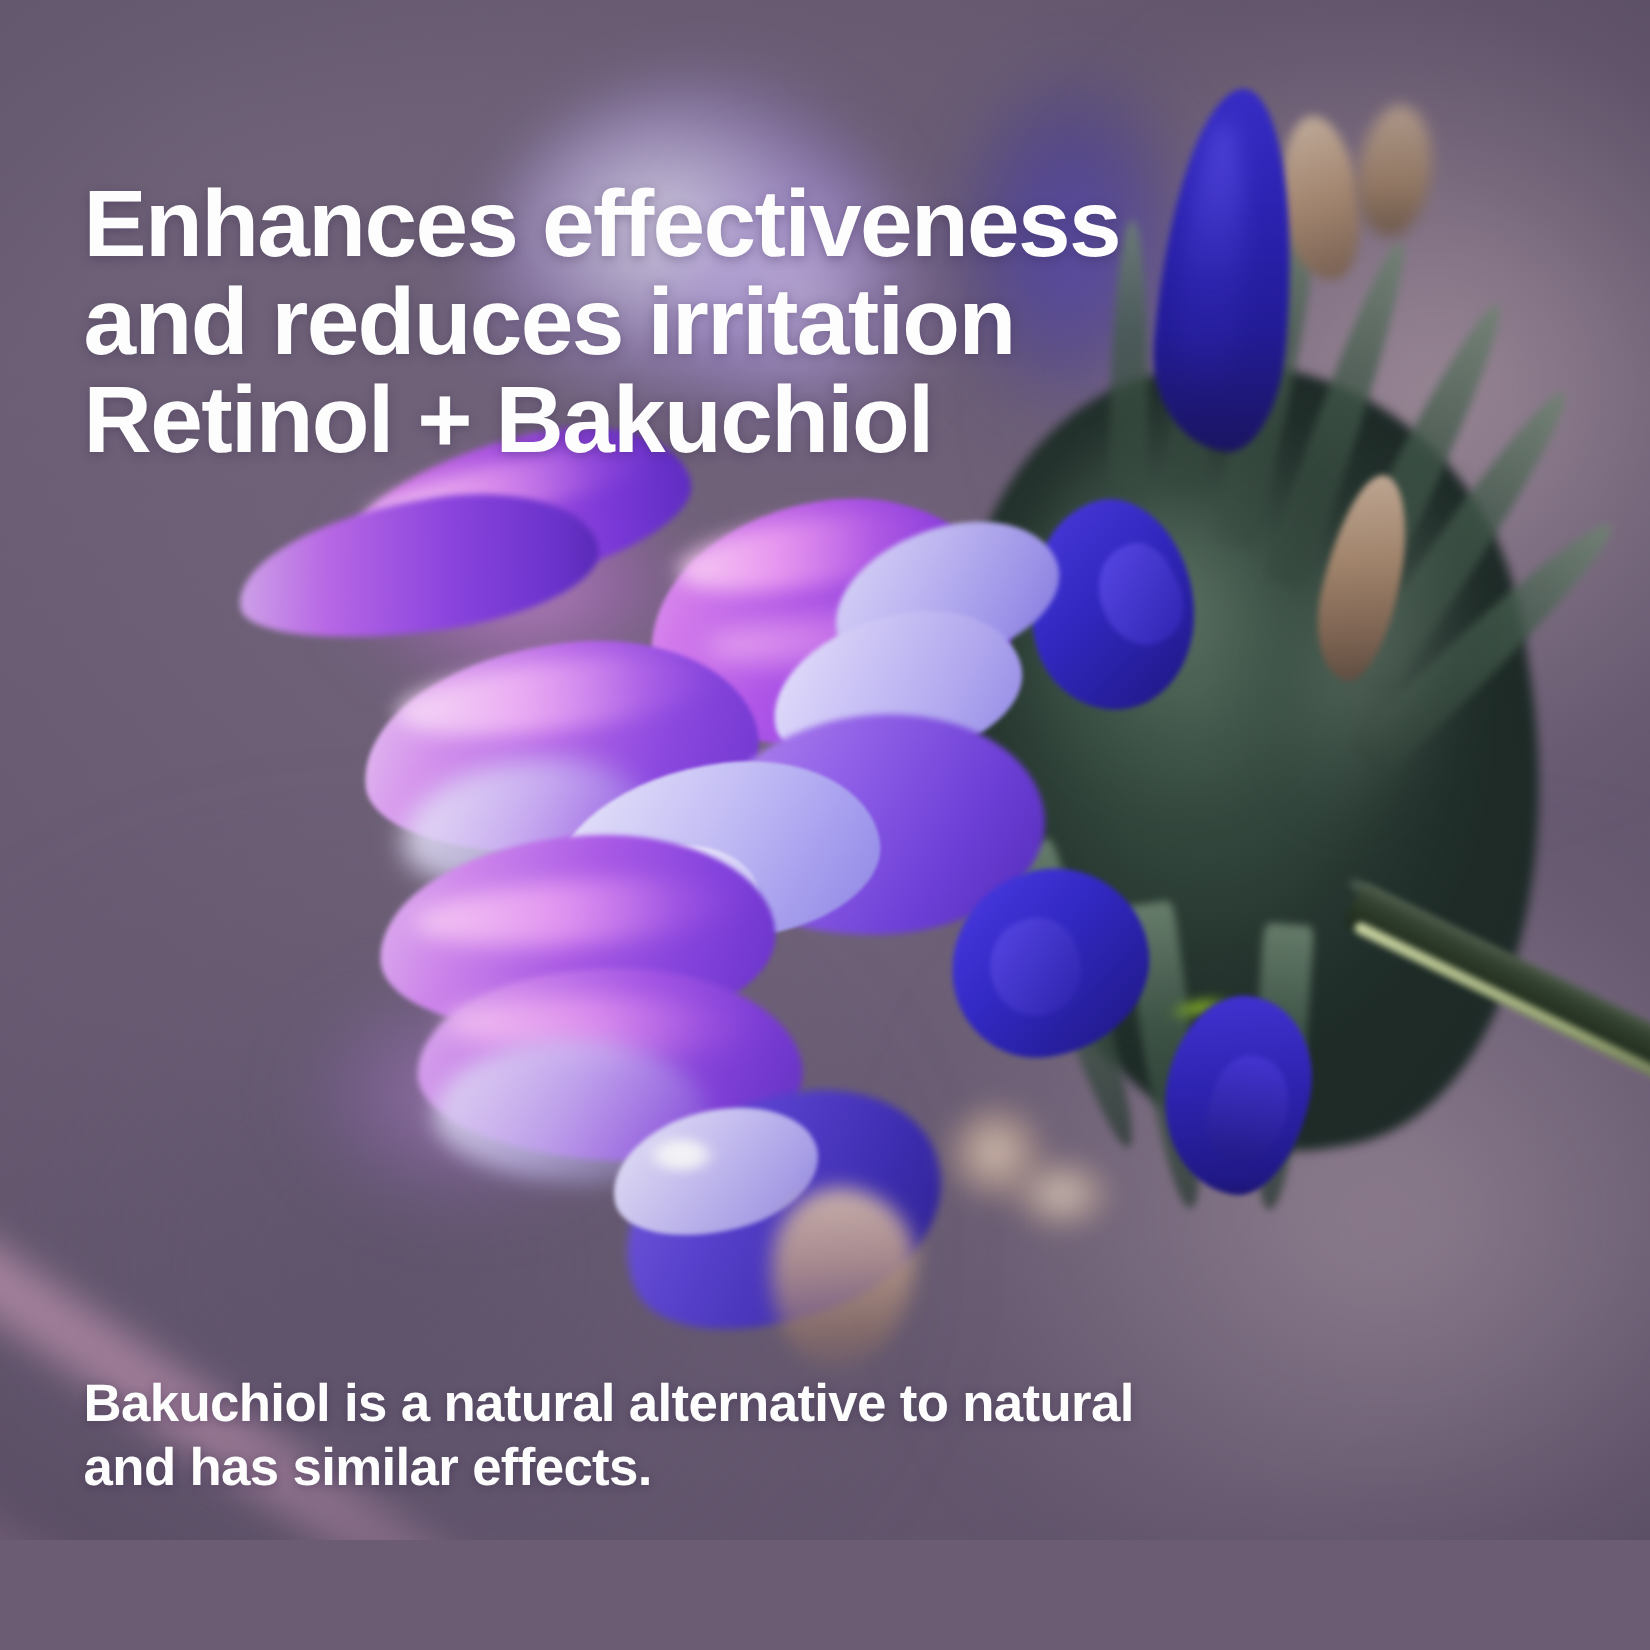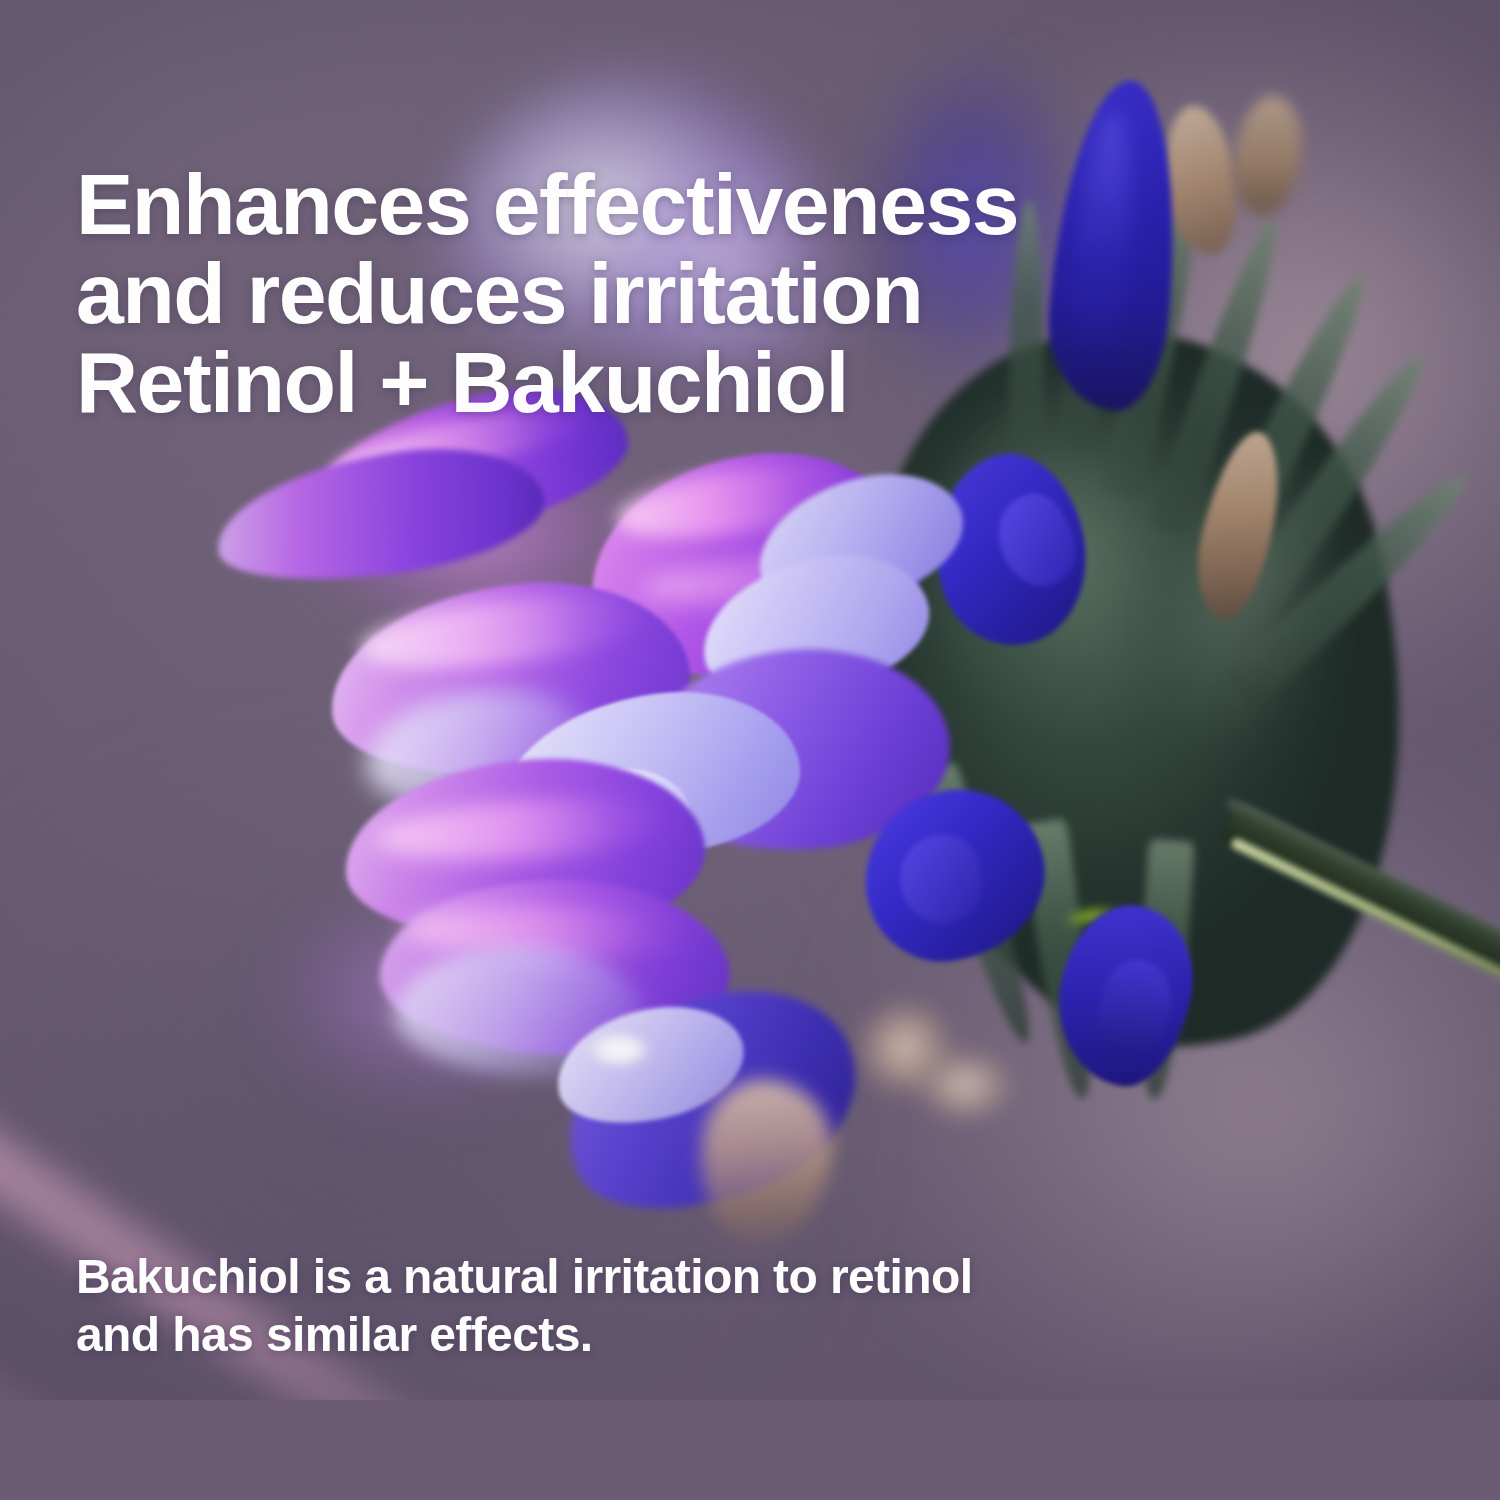--- a/index.html
+++ b/index.html
@@ -503,16 +503,16 @@
     <div class="shape tan-hang1"></div>
 
   </div>
 
   <div class="film"></div>
 
   <div class="headline">Enhances effectiveness
 and reduces irritation
 Retinol + Bakuchiol</div>
 
-  <div class="caption">Bakuchiol is a natural irritation to retinol
+  <div class="caption">Bakuchiol is a natural alternative to natural
 and has similar effects.</div>
 
 </div>
 
 </body></html>

